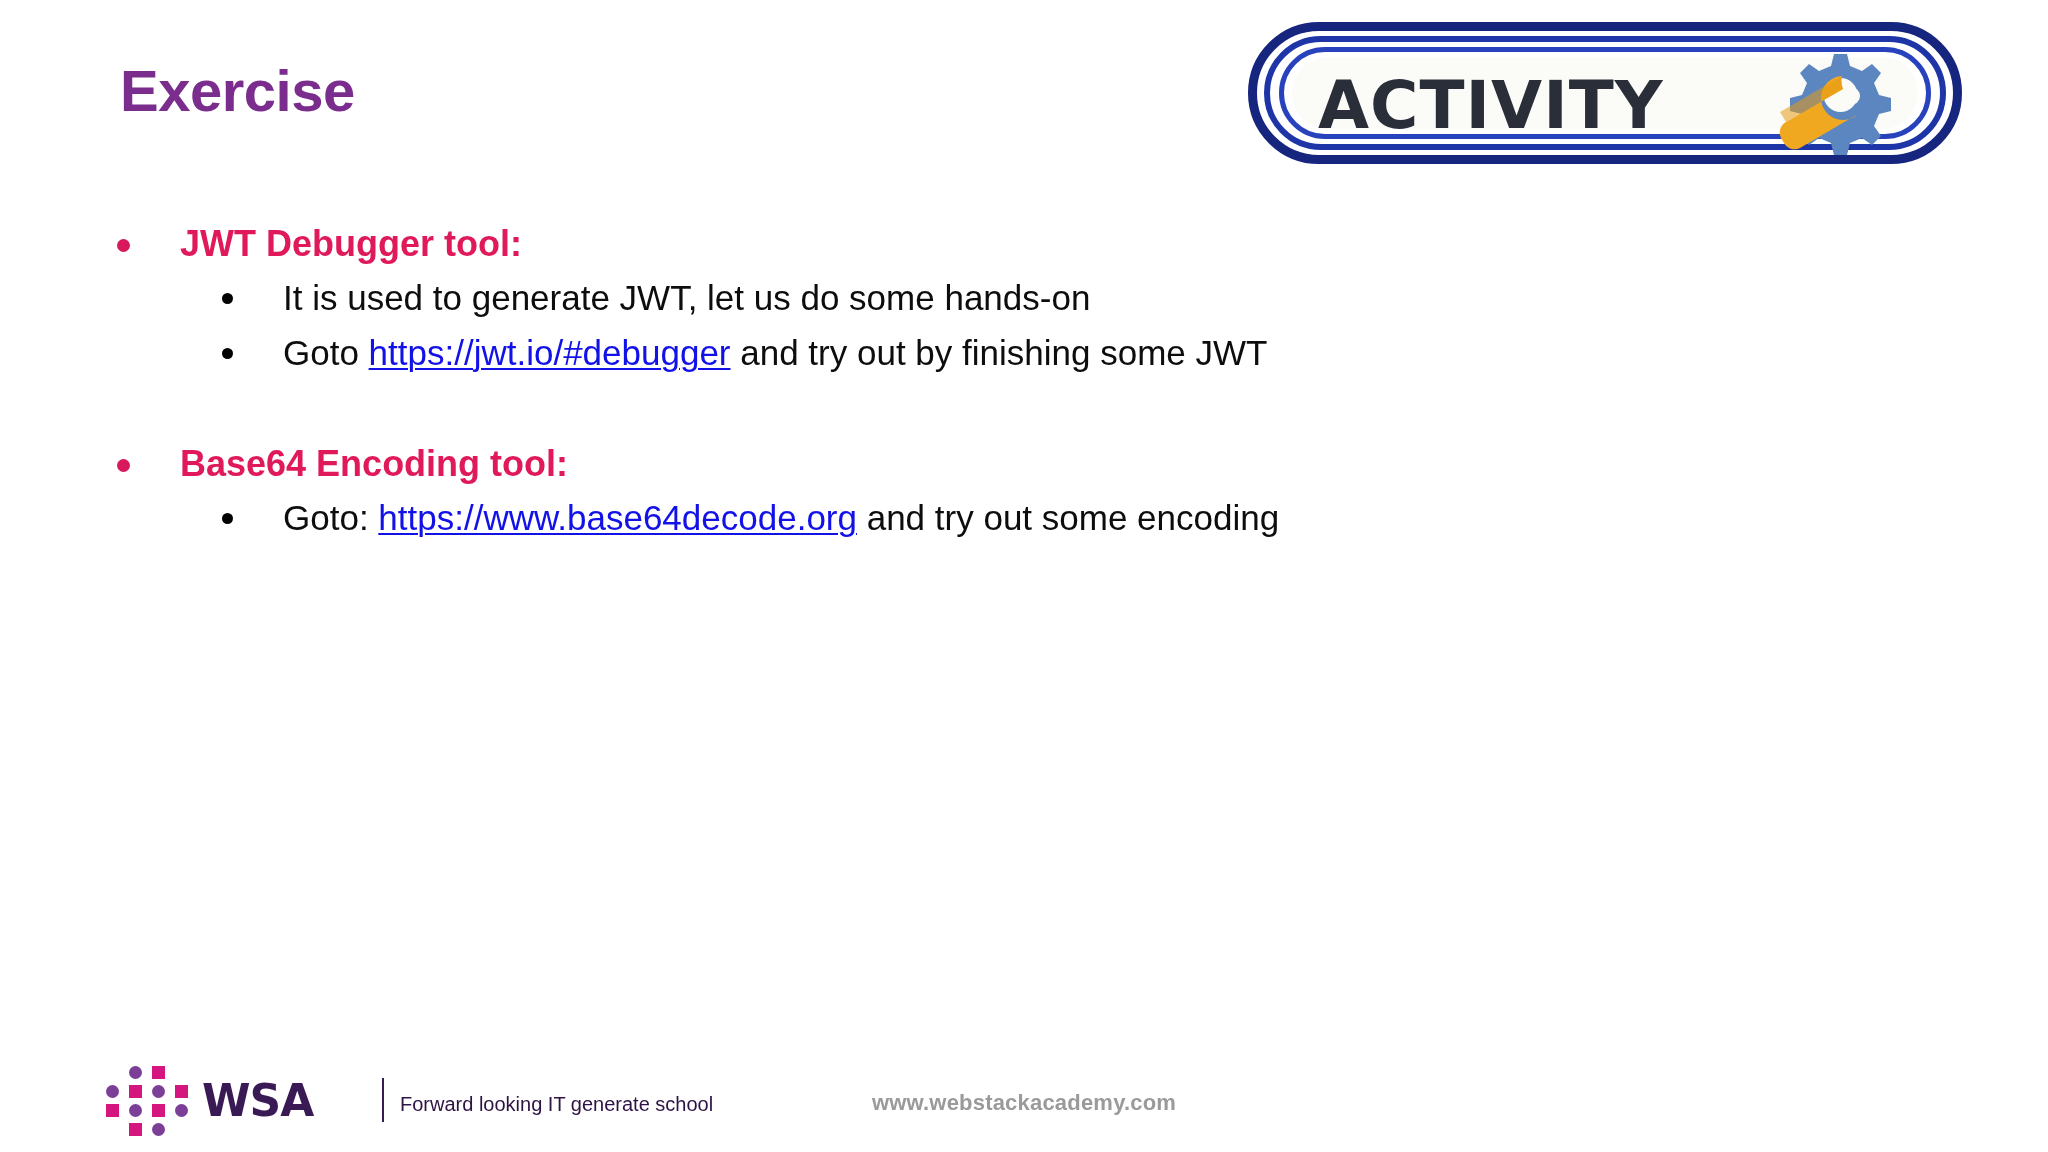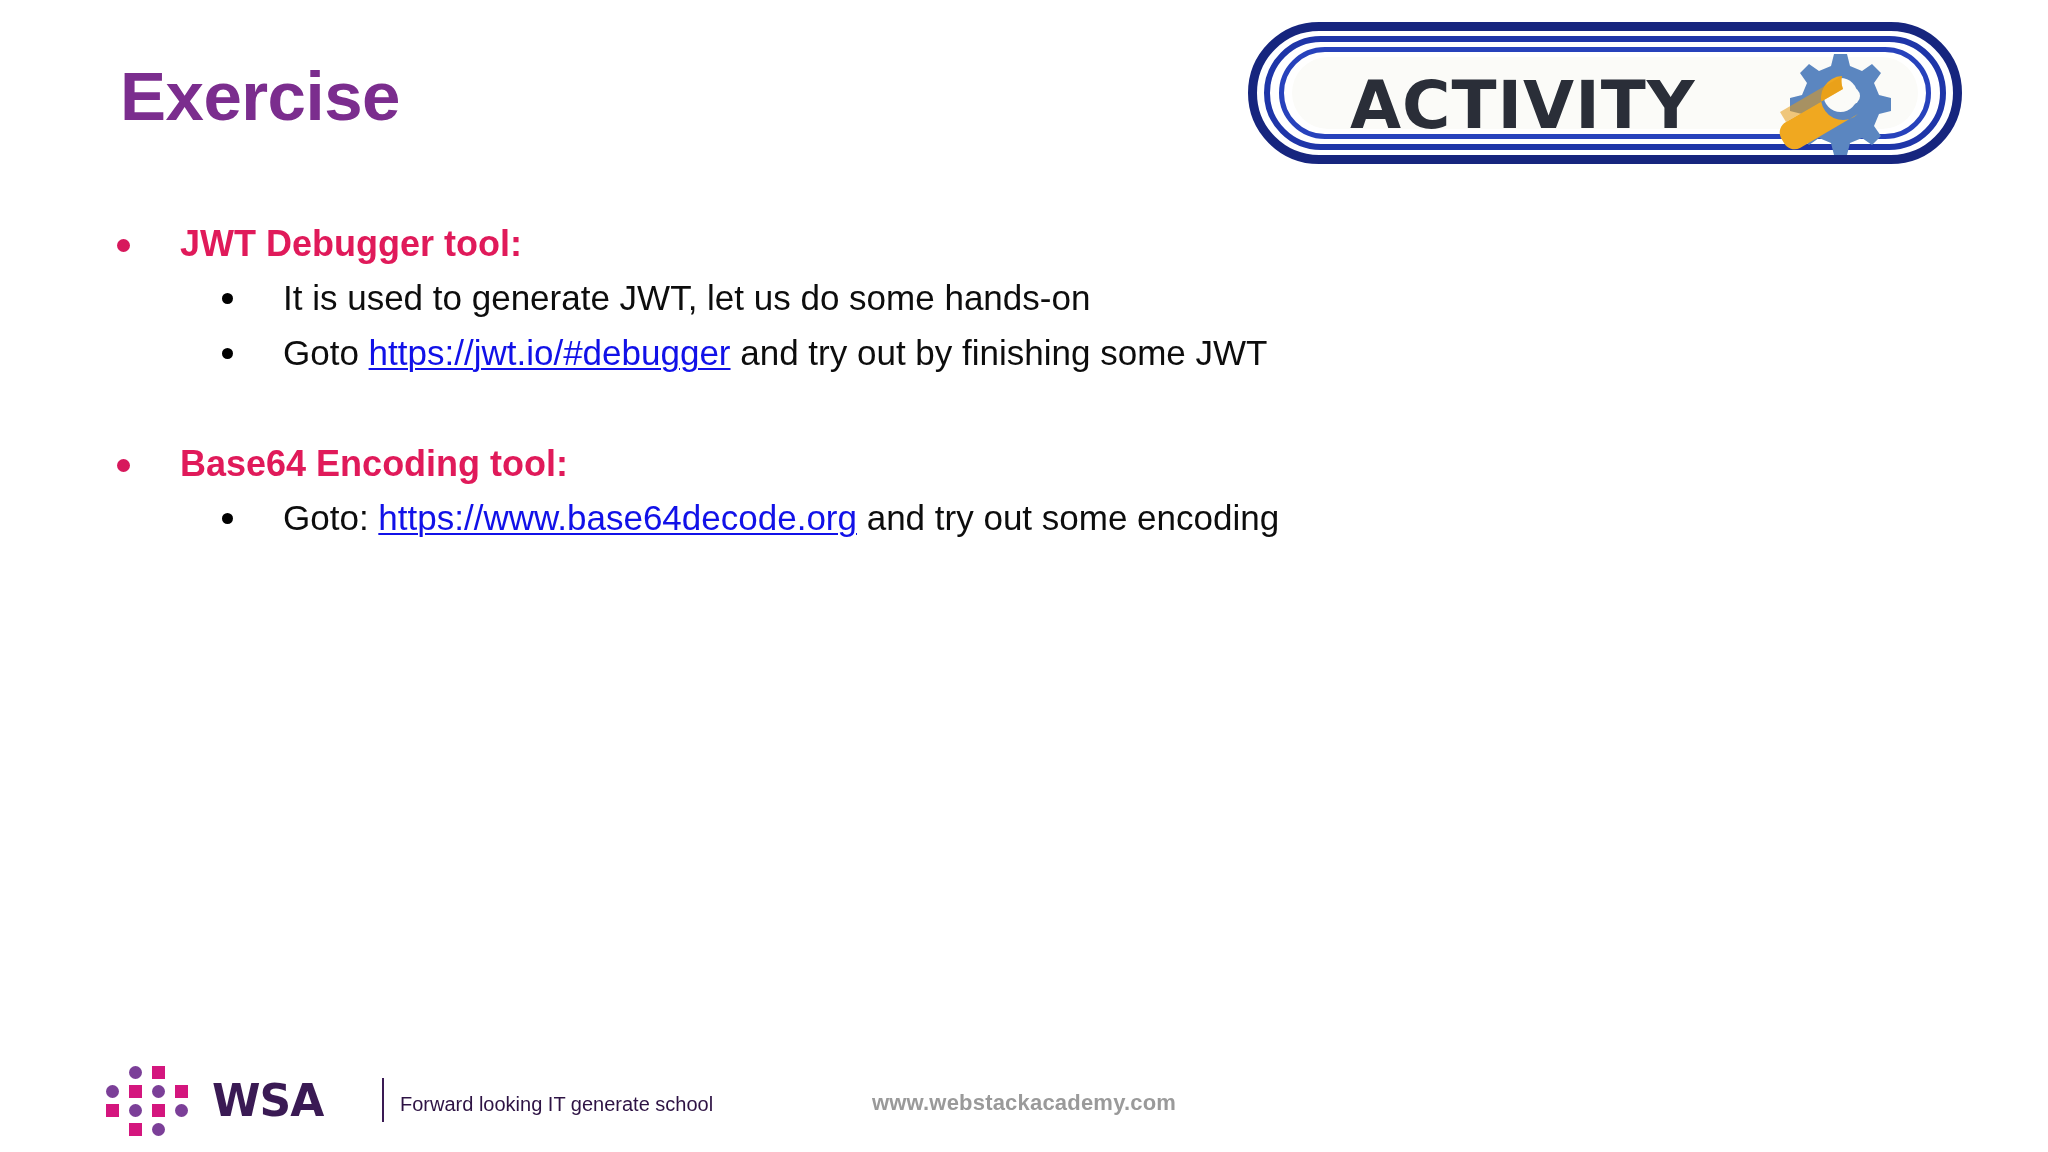--- a/index.html
+++ b/index.html
@@ -12,21 +12,21 @@
     width: 2048px; height: 1152px;
     position: relative;
     font-family: "Liberation Sans", sans-serif;
     overflow: hidden;
   }
 
   
   #slide-title {
     position: absolute;
     left: 120px; top: 62px;
-    font-size: 69px;
+    font-size: 58px;
     font-weight: bold;
     color: #7B2D8E;
     letter-spacing: -0.5px;
     line-height: 1;
     white-space: nowrap;
   }
 
   
   #activity-badge {
     position: absolute;
@@ -67,21 +67,20 @@
     position: absolute;
     left: 70px; top: 50px;
     font-family: "DejaVu Sans", sans-serif;
     font-size: 66px;
     font-weight: bold;
     color: #2A2E38;
     letter-spacing: 1px;
     line-height: 68px;
     white-space: nowrap;
     z-index: 1;
-    margin-left: 32px;
   }
   
   #tool-icon {
     position: absolute;
     right: 44px; top: 14px;
     width: 180px; height: 120px;
     z-index: 3;
   }
 
   
@@ -138,21 +137,21 @@
   #dot-matrix {
     position: absolute; left: 0; top: 0;
     width: 86px; height: 74px;
   }
   .cell { position: absolute; width: 13px; height: 13px; }
   .cell.circ { border-radius: 50%; background: #7B3F98; }
   .cell.sq { background: #D4167E; }
 
   #wsa-word {
     position: absolute;
-    left: 108px; top: 10px;
+    left: 98px; top: 10px;
     font-size: 44px;
     font-weight: bold;
     font-family: "DejaVu Sans", sans-serif;
     letter-spacing: -1px;
     color: #3A1A54;
     line-height: 50px;
     white-space: nowrap;
   }
   #logo-divider {
     position: absolute;

